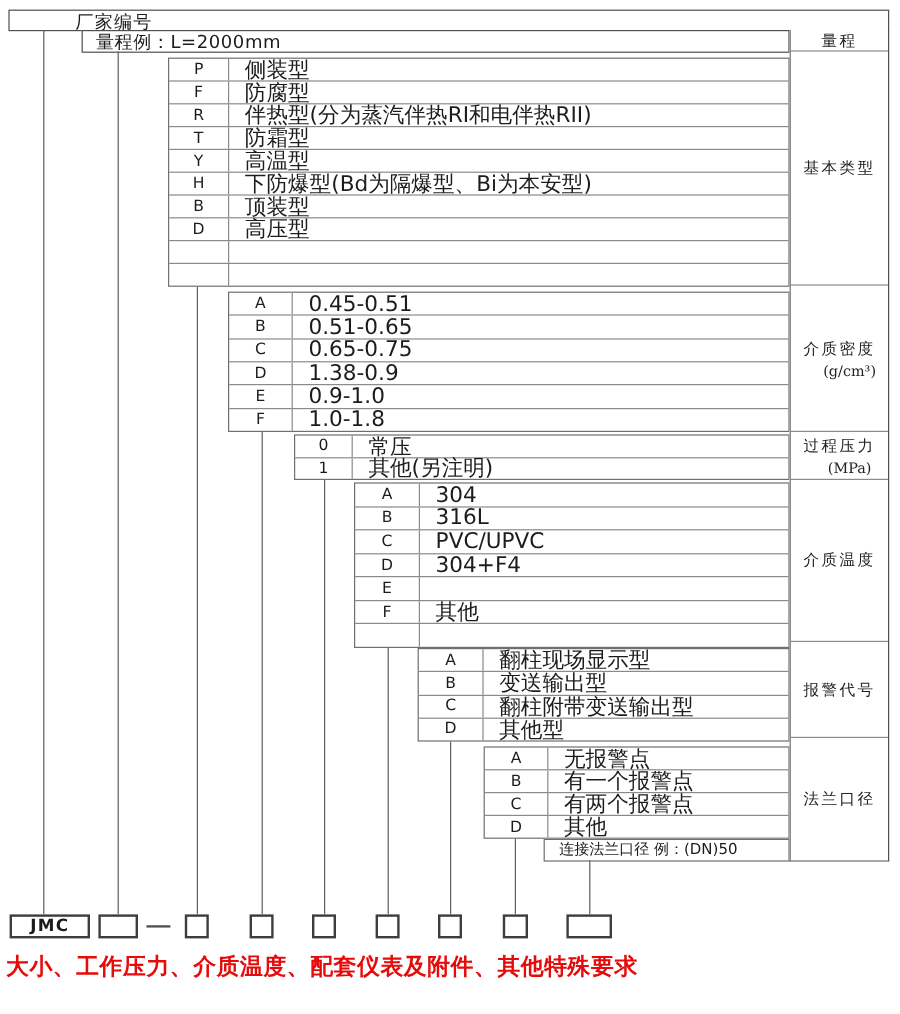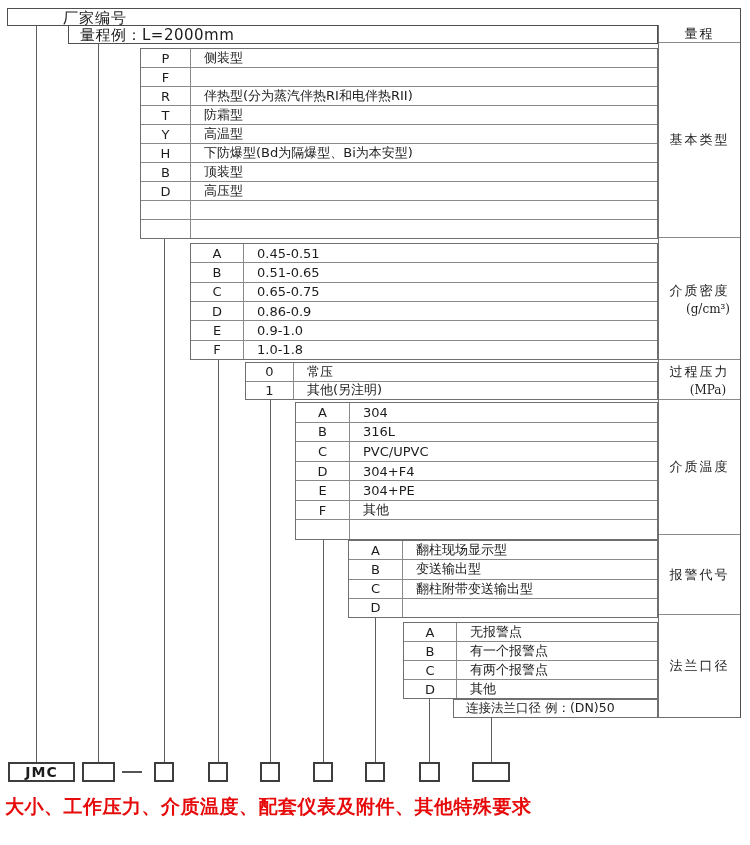--- a/index.html
+++ b/index.html
@@ -12,21 +12,21 @@
   .cellbox{position:absolute;border:1.5px solid #4f4f4f;background:#fff;display:flex;align-items:flex-start;font-size:15px;}
   .topbox{left:7px;top:8px;width:734px;height:18px;}
   .topbox span{padding-left:55px;letter-spacing:1px;}
   .rangebox{left:68px;top:25px;width:590px;height:19px;}
   .rangebox span{padding-left:11px;letter-spacing:.5px;}
   
   .tbl{position:absolute;border:1px solid #6f6f6f;display:flex;flex-direction:column;background:#fff;}
   .row{flex:1;display:flex;border-bottom:1px solid #8a8a8a;min-height:0;}
   .row:last-child{border-bottom:none;}
   .code{border-right:1px solid #8a8a8a;display:flex;align-items:center;justify-content:center;font-size:13px;}
-  .desc{flex:1;display:flex;align-items:center;padding-left:13px;font-size:13px;white-space:nowrap;text-align:center;}
+  .desc{flex:1;display:flex;align-items:center;padding-left:13px;font-size:18px;white-space:nowrap;text-align:center;}
   .t-basic{left:140px;top:48px;width:518px;height:191px;}   .t-basic .code{width:50px;}
   .t-density{left:190px;top:243px;width:468px;height:117px;}.t-density .code{width:53px;}
   .t-pressure{left:245px;top:362px;width:413px;height:38px;}.t-pressure .code{width:48px;}
   .t-material{left:295px;top:402px;width:363px;height:138px;}.t-material .code{width:54px;}
   .t-display{left:348px;top:540px;width:310px;height:78px;} .t-display .code{width:54px;}
   .t-alarm{left:403px;top:622px;width:255px;height:77px;}   .t-alarm .code{width:53px;}
   .flangerow{position:absolute;left:453px;top:699px;width:205px;height:19px;border:1px solid #6f6f6f;display:flex;align-items:center;background:#fff;}
   .flangerow span{padding-left:12px;font-size:12.5px;white-space:nowrap;}
   
   .label-col{position:absolute;left:658px;top:25px;width:83px;height:693px;
@@ -71,20 +71,21 @@
 
   <div class="tbl t-basic">
 
       <div class="row">
         <div class="code">P</div>
         <div class="desc">侧装型</div>
       </div>
 
       <div class="row">
         <div class="code">F</div>
+        <div class="desc">防腐型</div>
       </div>
 
       <div class="row">
         <div class="code">R</div>
         <div class="desc">伴热型(分为蒸汽伴热RI和电伴热RII)</div>
       </div>
 
       <div class="row">
         <div class="code">T</div>
         <div class="desc">防霜型</div>
@@ -133,21 +134,21 @@
         <div class="desc">0.51-0.65</div>
       </div>
 
       <div class="row">
         <div class="code">C</div>
         <div class="desc">0.65-0.75</div>
       </div>
 
       <div class="row">
         <div class="code">D</div>
-        <div class="desc">0.86-0.9</div>
+        <div class="desc">1.38-0.9</div>
       </div>
 
       <div class="row">
         <div class="code">E</div>
         <div class="desc">0.9-1.0</div>
       </div>
 
       <div class="row">
         <div class="code">F</div>
         <div class="desc">1.0-1.8</div>
@@ -184,21 +185,20 @@
         <div class="desc">PVC/UPVC</div>
       </div>
 
       <div class="row">
         <div class="code">D</div>
         <div class="desc">304+F4</div>
       </div>
 
       <div class="row">
         <div class="code">E</div>
-        <div class="desc">304+PE</div>
       </div>
 
       <div class="row">
         <div class="code">F</div>
         <div class="desc">其他</div>
       </div>
 
       <div class="row">
         <div class="code"></div>
         <div class="desc"></div>
@@ -217,20 +217,21 @@
         <div class="desc">变送输出型</div>
       </div>
 
       <div class="row">
         <div class="code">C</div>
         <div class="desc">翻柱附带变送输出型</div>
       </div>
 
       <div class="row">
         <div class="code">D</div>
+        <div class="desc">其他型</div>
       </div>
     </div>
 
   <div class="tbl t-alarm">
 
       <div class="row">
         <div class="code">A</div>
         <div class="desc">无报警点</div>
       </div>
 

